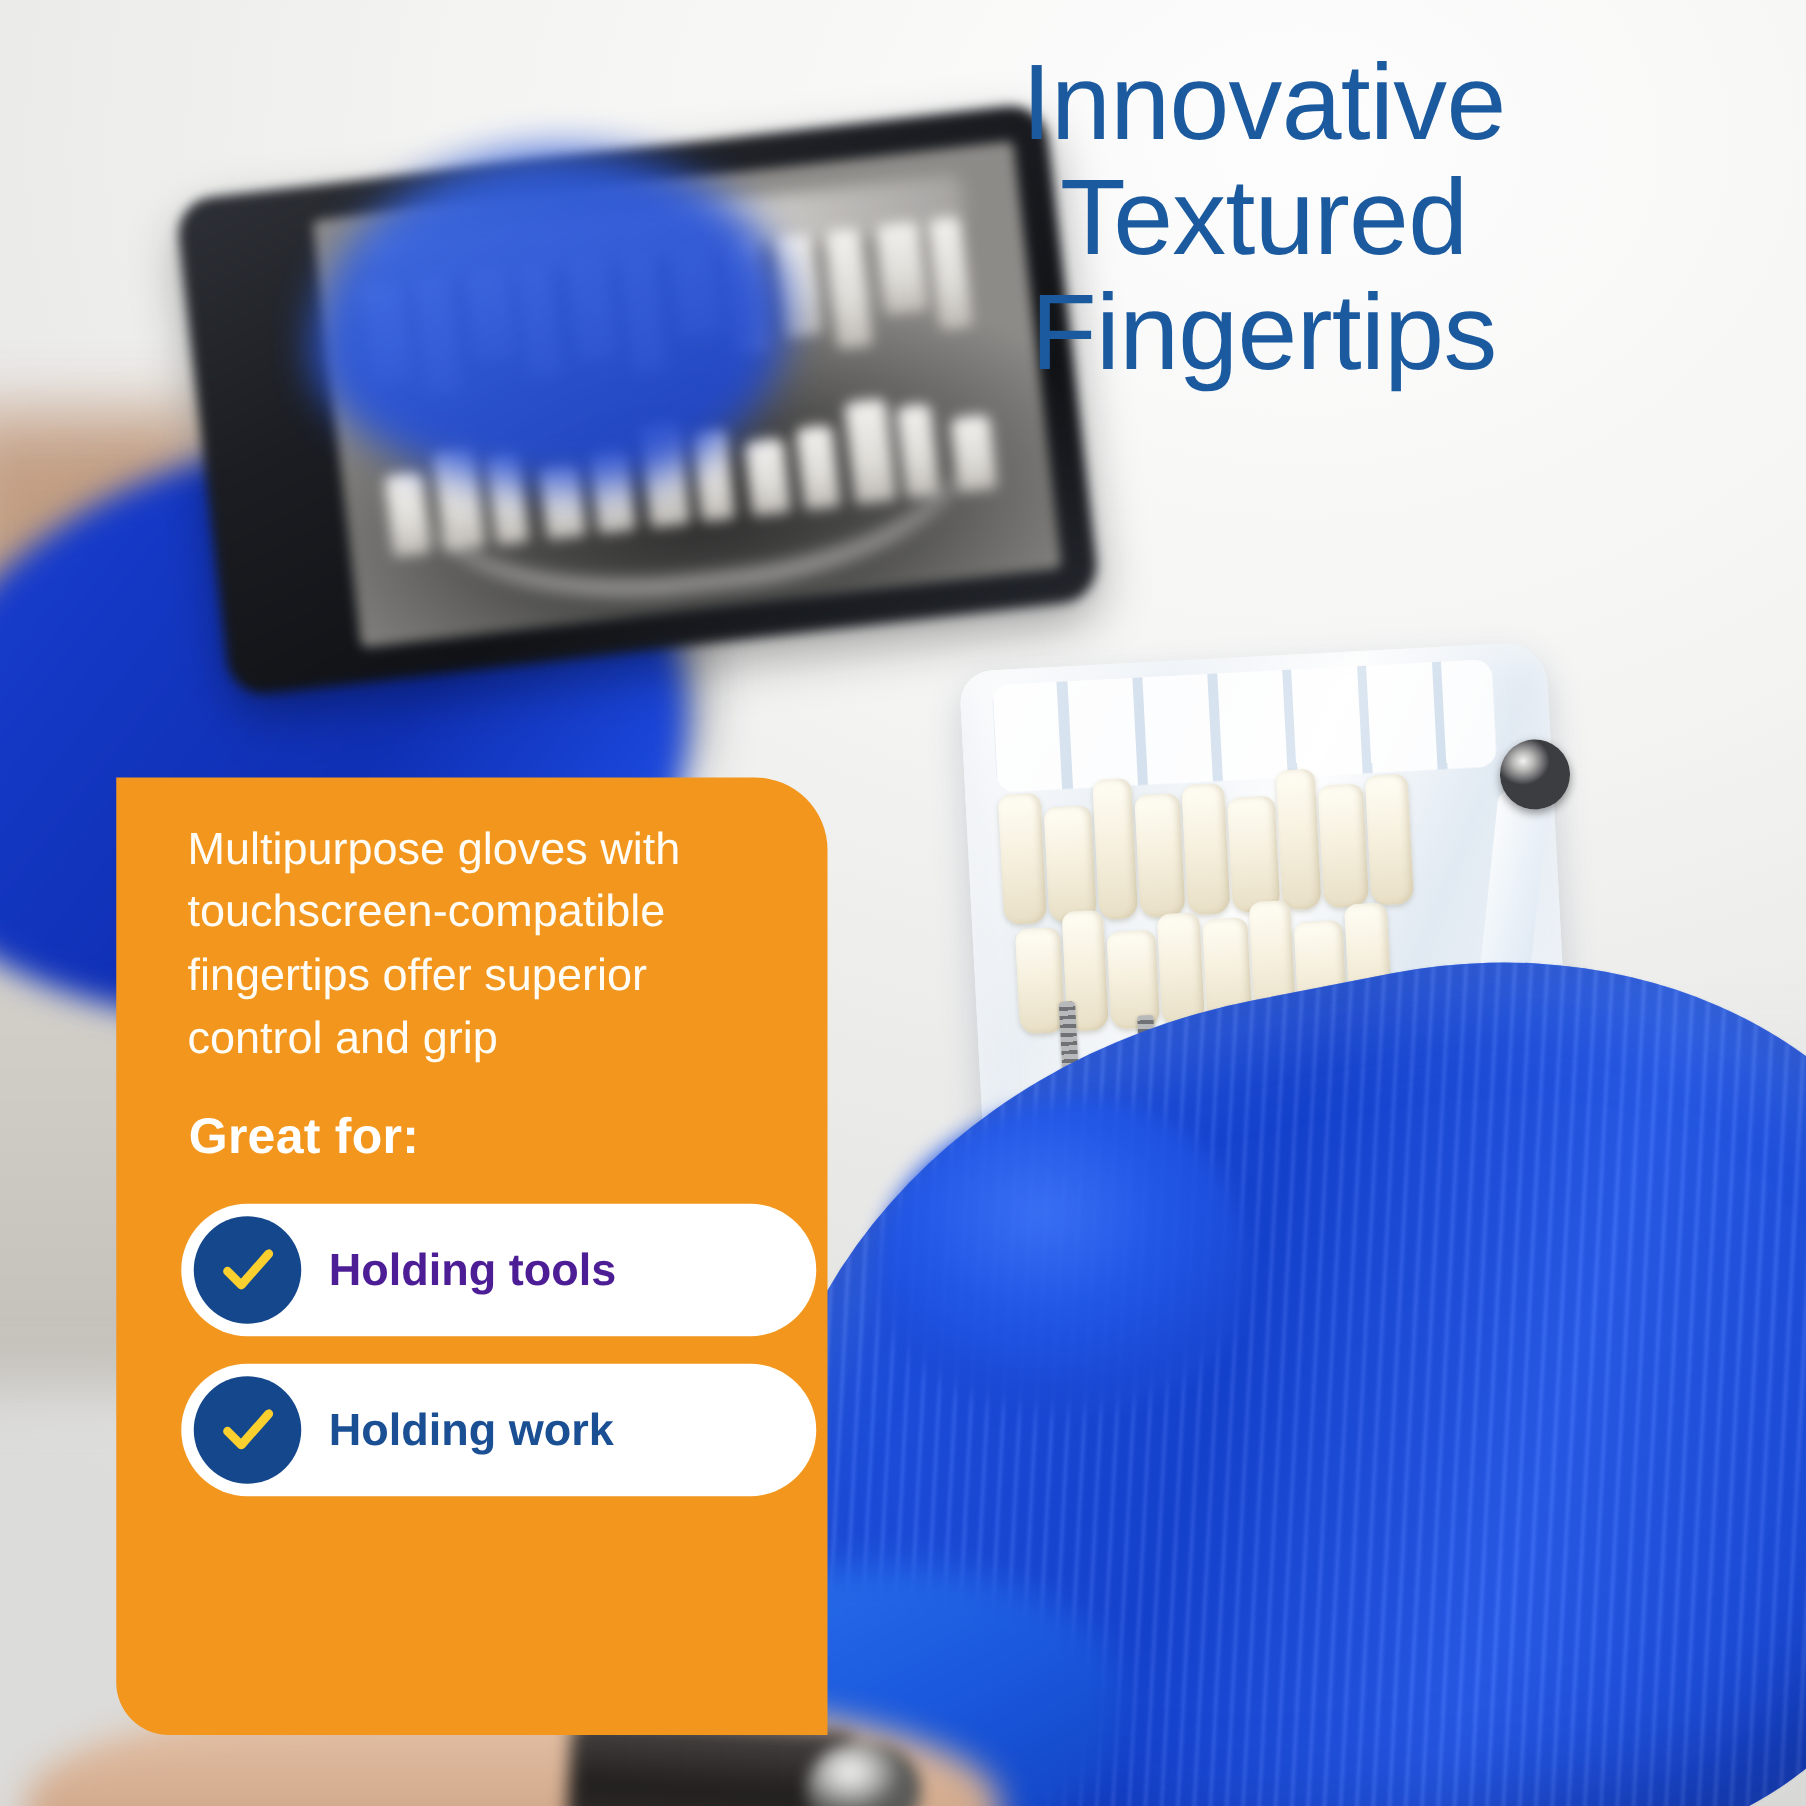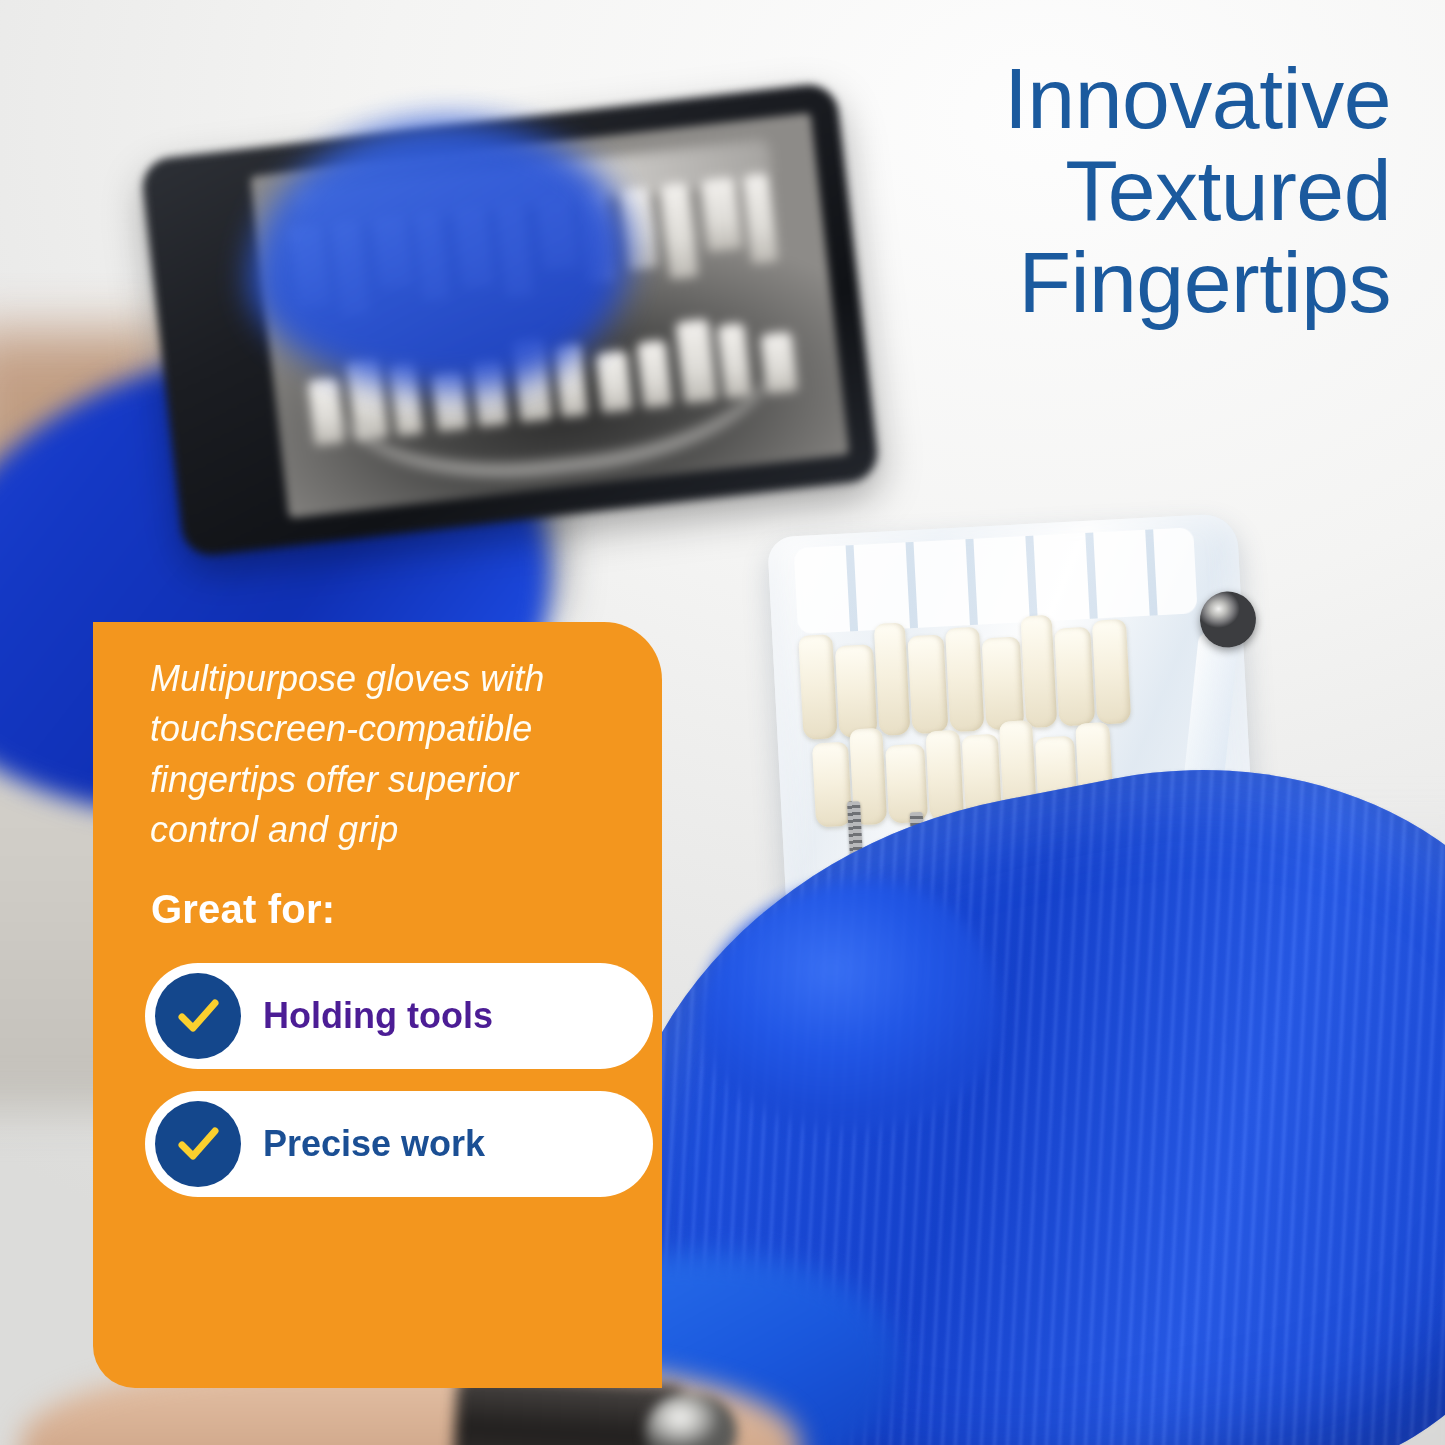--- a/index.html
+++ b/index.html
@@ -328,23 +328,23 @@
     right: -40px; top: 820px;
     width: 620px; height: 700px;
     background: linear-gradient(160deg, #f0f0f0 0%, #e2e2e1 45%, #d6d6d4 100%);
     filter: blur(18px);
   }
 
   
   .headline {
     position: absolute;
     right: 54px;
-    top: 52px;
+    top: 36px;
     width: 760px;
-    text-align: right;
+    text-align: center;
     color: #1b5a9e;
     font-size: 86px;
     line-height: 1.07;
     font-weight: 400;
     letter-spacing: -0.5px;
     white-space: pre-line;
   }
 
   
   .panel {
@@ -359,21 +359,20 @@
   .panel-body {
     position: absolute;
     left: 57px;
     top: 32px;
     width: 470px;
     color: #fffdf5;
     font-size: 36px;
     line-height: 1.40;
     font-weight: 400;
     white-space: pre-line;
-    font-style: italic;
   }
   .panel-greatfor {
     position: absolute;
     left: 58px;
     top: 265px;
     color: #ffffff;
     font-size: 40px;
     font-weight: 700;
     letter-spacing: .2px;
   }
@@ -536,18 +535,18 @@
             </svg>
           </div>
           <div class="pill-label" style="color: #4c1d95;">Holding tools</div>
         </div>
         <div class="pill">
           <div class="pill-badge" style="background: rgb(20, 71, 140);">
             <svg width="56" height="56" viewBox="0 0 56 56" aria-hidden="true">
               <path d="M12 29 L23 40 L45 15" fill="none" stroke="#fbd02e" stroke-width="7" stroke-linecap="round" stroke-linejoin="round"></path>
             </svg>
           </div>
-          <div class="pill-label" style="color: rgb(27, 79, 148);">Precise work</div>
+          <div class="pill-label" style="color: rgb(27, 79, 148);">Holding work</div>
         </div>
       </div>
   </div>
 
 </div>
 
 </body></html>

